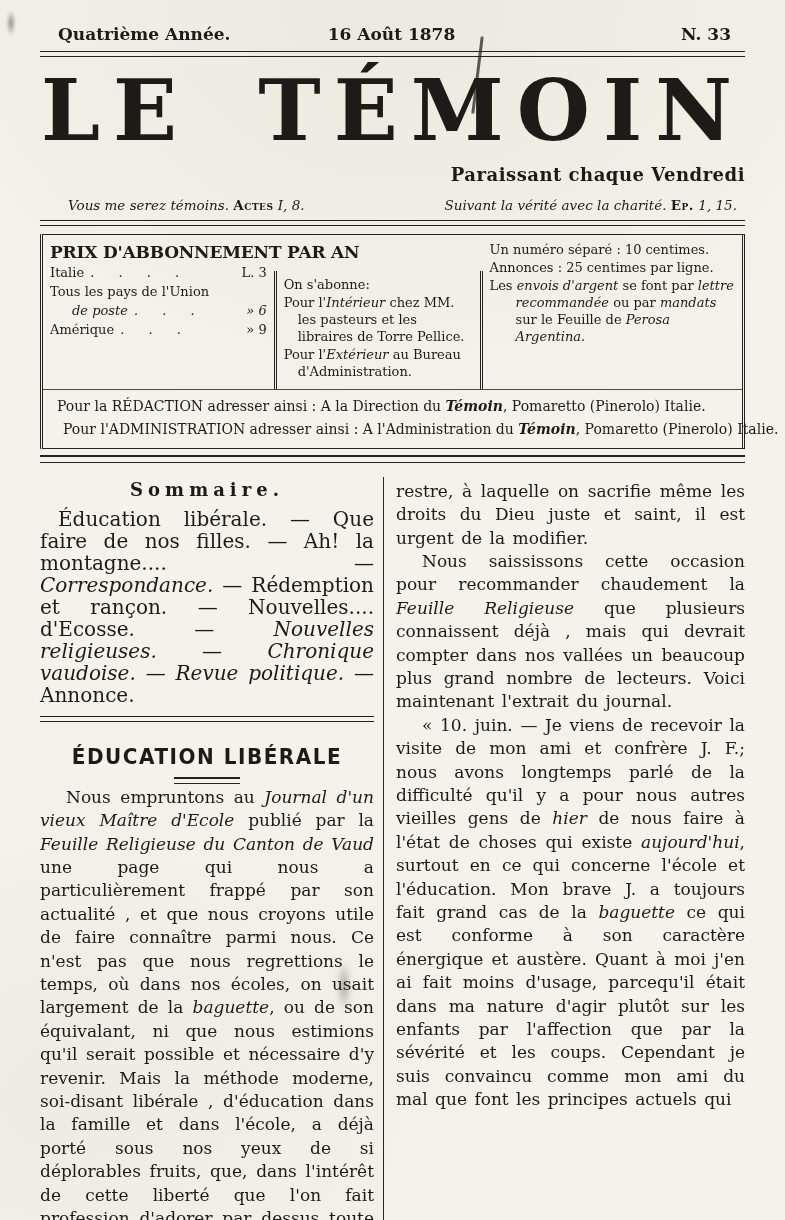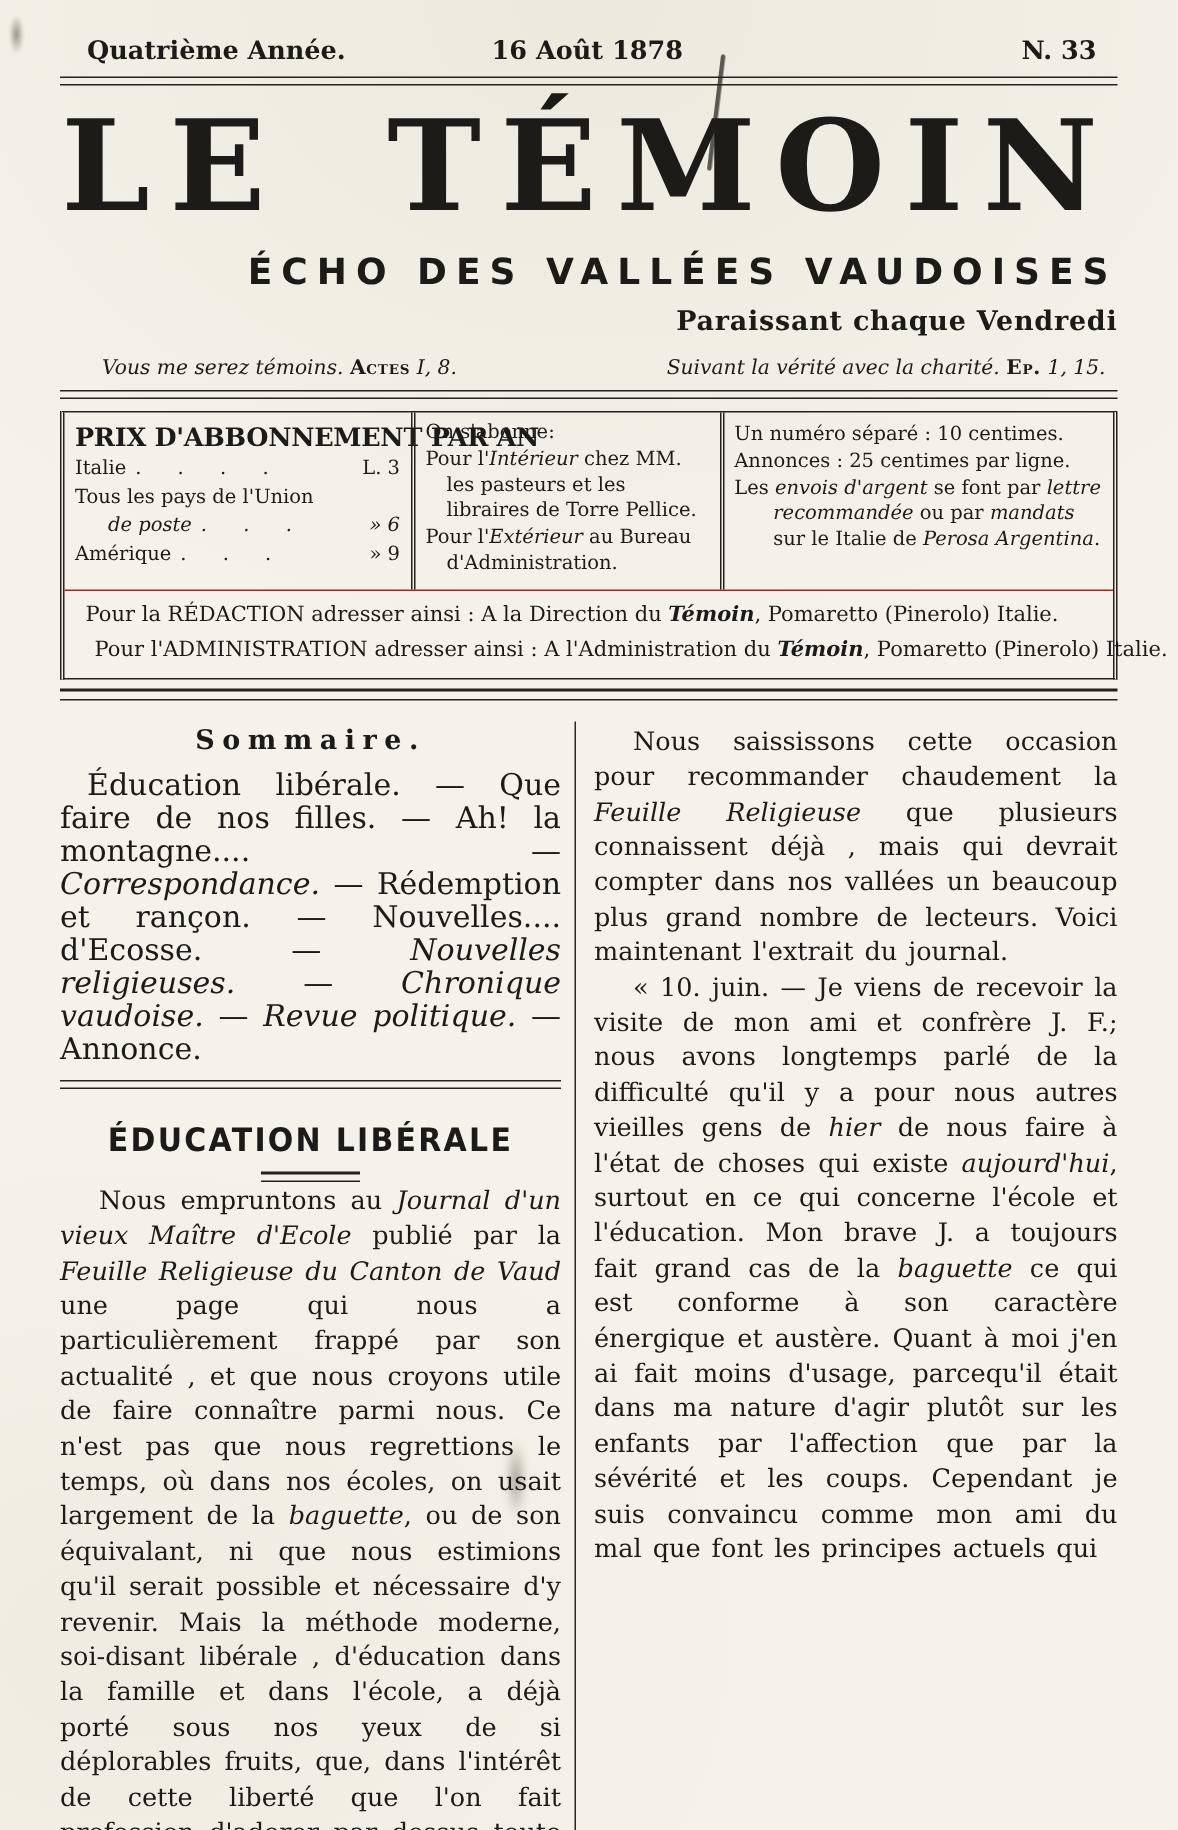--- a/index.html
+++ b/index.html
@@ -43,21 +43,21 @@
 
   
   .info-box{
     margin-top:8px;
     border:1px solid #25221e;
     border-left:3px double #25221e;border-right:3px double #25221e;
   }
   .info-cols{display:flex;align-items:stretch;}
   .info-col{padding:6px 7px 8px 7px;font-size:13px;line-height:1.3;}
   .col-sub{width:31%;}
-  .col-abo{width:30%;border-left:3px double #25221e;border-right:3px double #25221e;}
+  .col-abo{width:30%;border-left:3px double #25221e;border-right:3px double #25221e;margin-top:36px;}
   .col-prc{width:39%;}
   .sub-title{font-weight:bold;font-size:17px;white-space:nowrap;letter-spacing:-.2px;}
   .sub-row{display:flex;align-items:baseline;margin-top:2px;}
   .sub-row .lbl{white-space:nowrap;}
   .sub-row .dots{flex:1;overflow:hidden;white-space:nowrap;letter-spacing:10px;padding:0 6px;}
   .sub-row .prc{white-space:nowrap;}
   .sub-row.indent{padding-left:22px;font-style:italic;}
   .abo-item{padding-left:14px;text-indent:-14px;margin-top:1px;}
   .prc-line{margin-top:1px;}
   .prc-line.hang{padding-left:26px;text-indent:-26px;}
@@ -113,21 +113,20 @@
 
   <div class="issue-line">
     <span>Quatrième Année.</span>
     <span class="center">16 Août 1878</span>
     <span>N. 33</span>
   </div>
   <div class="rule-double"></div>
 
   <div class="masthead">
     <div class="mast-title">LE TÉMOIN</div>
-    <div class="mast-subtitle">ÉCHO DES VALLÉES VAUDOISES</div>
     <div class="mast-tagline">Paraissant chaque Vendredi</div>
   </div>
 
   <div class="motto-row">
     <span><span class="it">Vous me serez témoins. </span><span class="sc">Actes</span><span class="it"> I, 8.</span></span>
     <span><span class="it">Suivant la vérité avec la charité. </span><span class="sc">Ep.</span><span class="it"> 1, 15.</span></span>
   </div>
   <div class="rule-double"></div>
 
   <div class="info-box">
@@ -157,21 +156,21 @@
 
       <div class="info-col col-abo">
         <div>On s'abonne:</div>
         <div class="abo-item"><span>Pour l'</span><span class="it">Intérieur</span><span> chez MM. les pasteurs et les libraires de Torre Pellice.</span></div>
         <div class="abo-item"><span>Pour l'</span><span class="it">Extérieur</span><span> au Bureau d'Administration.</span></div>
       </div>
 
       <div class="info-col col-prc">
         <div class="prc-line"><span>Un numéro séparé : 10 centimes.</span></div>
         <div class="prc-line"><span>Annonces : 25 centimes par ligne.</span></div>
-        <div class="prc-line hang"><span>Les </span><span class="it">envois d'argent</span><span> se font par </span><span class="it">lettre recommandée</span><span> ou par </span><span class="it">mandats</span><span> sur le Italie de </span><span class="it">Perosa Argentina</span><span>.</span></div>
+        <div class="prc-line hang"><span>Les </span><span class="it">envois d'argent</span><span> se font par </span><span class="it">lettre recommandée</span><span> ou par </span><span class="it">mandats</span><span> sur le Feuille de </span><span class="it">Perosa Argentina</span><span>.</span></div>
       </div>
 
     </div>
 
     <div class="address">
       <div class="line"><span>Pour la RÉDACTION adresser ainsi : A la Direction du </span><span class="it bd">Témoin</span><span>, Pomaretto (Pinerolo) Italie.</span></div>
       <div class="line"><span>Pour l'ADMINISTRATION adresser ainsi : A l'Administration du </span><span class="it bd">Témoin</span><span>, Pomaretto (Pinerolo) Italie.</span></div>
     </div>
   </div>
   <div class="rule-heavy"></div>
@@ -186,19 +185,20 @@
       <div class="article-title">ÉDUCATION LIBÉRALE</div>
       <div class="title-flourish"></div>
 
       <div class="article">
         <p class="ind"><span>Nous empruntons au </span><span class="it">Journal d'un vieux Maître d'Ecole</span><span> publié par la </span><span class="it">Feuille Religieuse du Canton de Vaud</span><span> une page qui nous a particulièrement frappé par son actualité , et que nous croyons utile de faire connaître parmi nous. Ce n'est pas que nous regrettions le temps, où dans nos écoles, on usait largement de la </span><span class="it">baguette</span><span>, ou de son équivalant, ni que nous estimions qu'il serait possible et nécessaire d'y revenir. Mais la méthode moderne, soi-disant libérale , d'éducation dans la famille et dans l'école, a déjà porté sous nos yeux de si déplorables fruits, que, dans l'intérêt de cette liberté que l'on fait profession d'adorer par dessus toute autre divinité ter-</span></p>
       </div>
     </div>
 
     <div class="col-right">
       <div class="article">
+        <p><span>restre, à laquelle on sacrifie même les droits du Dieu juste et saint, il est urgent de la modifier.</span></p>
         <p class="ind"><span>Nous saississons cette occasion pour recommander chaudement la </span><span class="it">Feuille Religieuse</span><span> que plusieurs connaissent déjà , mais qui devrait compter dans nos vallées un beaucoup plus grand nombre de lecteurs. Voici maintenant l'extrait du journal.</span></p>
         <p class="ind"><span>« 10. juin. — Je viens de recevoir la visite de mon ami et confrère J. F.; nous avons longtemps parlé de la difficulté qu'il y a pour nous autres vieilles gens de </span><span class="it">hier</span><span> de nous faire à l'état de choses qui existe </span><span class="it">aujourd'hui</span><span>, surtout en ce qui concerne l'école et l'éducation. Mon brave J. a toujours fait grand cas de la </span><span class="it">baguette</span><span> ce qui est conforme à son caractère énergique et austère. Quant à moi j'en ai fait moins d'usage, parcequ'il était dans ma nature d'agir plutôt sur les enfants par l'affection que par la sévérité et les coups. Cependant je suis convaincu comme mon ami du mal que font les principes actuels qui</span></p>
       </div>
     </div>
 
   </div>
 </div>
 
 </body></html>

